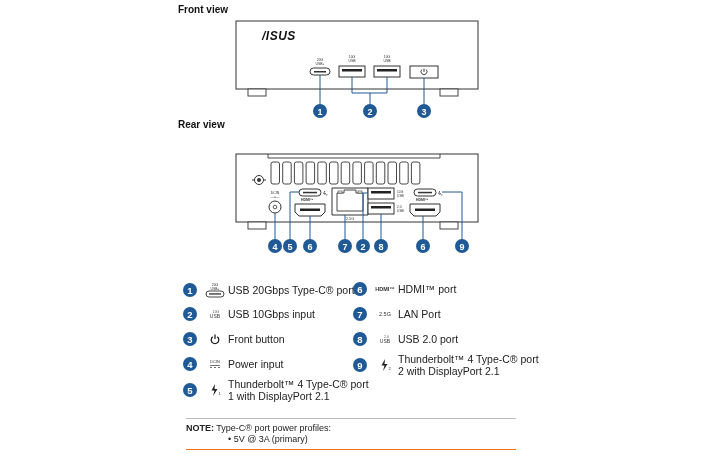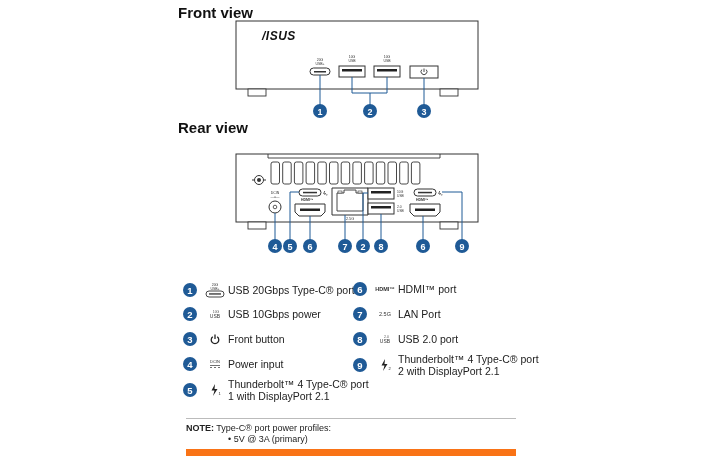--- a/index.html
+++ b/index.html
@@ -1,23 +1,23 @@
 <!DOCTYPE html>
 <html><head>
 <meta charset="utf-8">
 <style>
   html, body { margin:0; padding:0; background:#fff; }
   body { width:709px; height:466px; position:relative; overflow:hidden; font-family:"Liberation Sans", sans-serif; color:#222; }
-  .heading { position:absolute; font-weight:bold; font-size:15px; color:#111; }
+  .heading { position:absolute; font-weight:bold; font-size:10px; color:#111; }
   svg.diagram { position:absolute; left:0; top:0; }
   .legend-item { position:absolute; display:flex; align-items:center; font-size:10.5px; color:#222; }
   .badge { width:14px; height:14px; border-radius:50%; background:#1f5a96; color:#fff; font-weight:bold; font-size:9.5px; display:flex; align-items:center; justify-content:center; flex:none; }
   .licon { width:26px; display:flex; align-items:center; justify-content:center; margin-left:5px; flex:none; color:#333; }
   .ltext { line-height:12px; }
-  .note { position:absolute; left:186px; top:418px; width:330px; border-top:1px solid #bbb; border-bottom:7px solid #f97316; padding:4px 0 4px 0; font-size:9px; line-height:11px; }
+  .note { position:absolute; left:186px; top:418px; width:330px; border-top:1px solid #bbb; border-bottom:1px solid #f97316; padding:4px 0 4px 0; font-size:9px; line-height:11px; }
   .note b { font-weight:bold; }
   .note .bul { padding-left:42px; }
 </style>
 </head>
 <body>
 
 <div class="heading" style="left:178px; top:4px;">Front view</div>
 <div class="heading" style="left:178px; top:119px;">Rear view</div>
 
 <svg class="diagram" width="709" height="270" viewBox="0 0 709 270">
@@ -225,21 +225,21 @@
     <span class="ltext">USB 20Gbps Type-C® port</span>
   </div>
   <div class="legend-item" style="left:183px; top:307px;">
     <span class="badge">2</span>
     <span class="licon">
       <svg width="16" height="12" viewBox="0 0 16 12">
           <text x="9" y="5" font-size="3.5" text-anchor="middle" fill="#555" font-family="Liberation Sans, sans-serif">10G</text>
           <text x="8" y="10" font-size="5" text-anchor="middle" fill="#333" font-family="Liberation Sans, sans-serif">USB</text>
         </svg>
     </span>
-    <span class="ltext">USB 10Gbps power</span>
+    <span class="ltext">USB 10Gbps input</span>
   </div>
   <div class="legend-item" style="left:183px; top:332px;">
     <span class="badge">3</span>
     <span class="licon">
       <svg width="12" height="12" viewBox="0 0 12 12">
           <path d="M3.8,3.8 A3.8,3.8 0 1 0 8.2,3.8" fill="none" stroke="#222" stroke-width="1.3"></path>
           <line x1="6" y1="1.5" x2="6" y2="6" stroke="#222" stroke-width="1.3"></line>
         </svg>
     </span>
     <span class="ltext">Front button</span>

